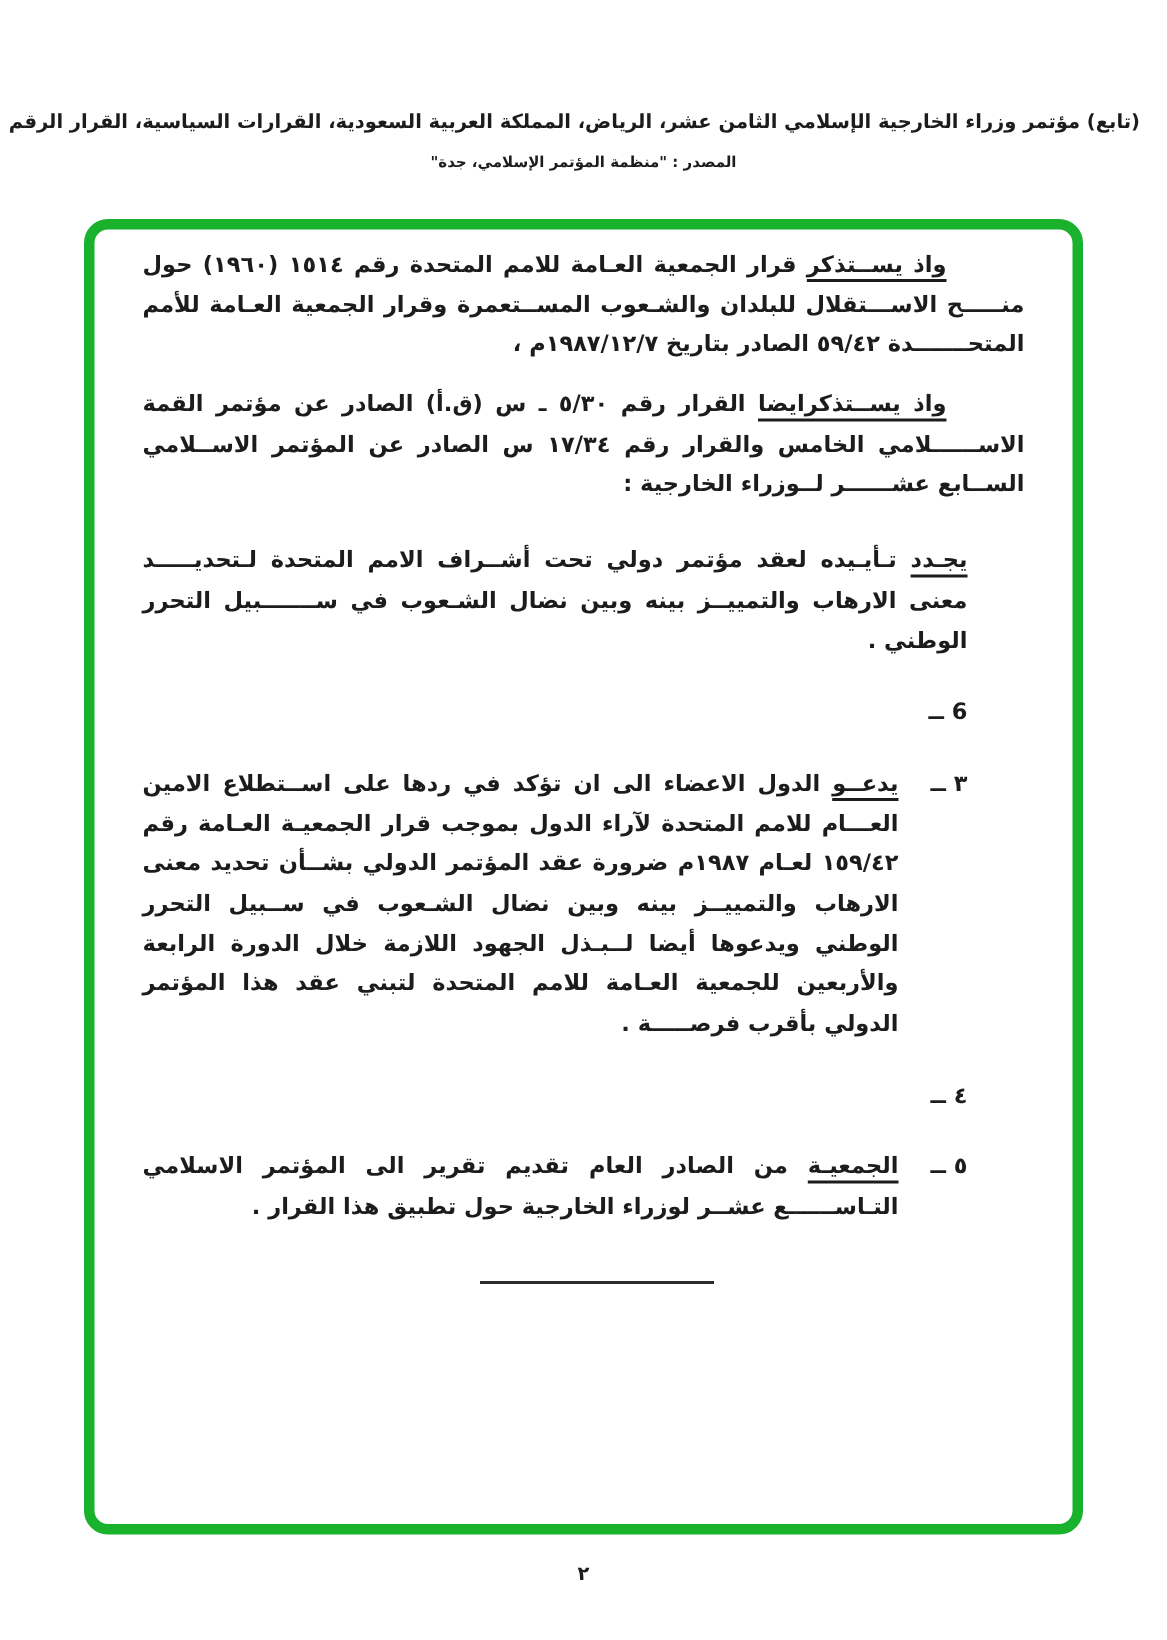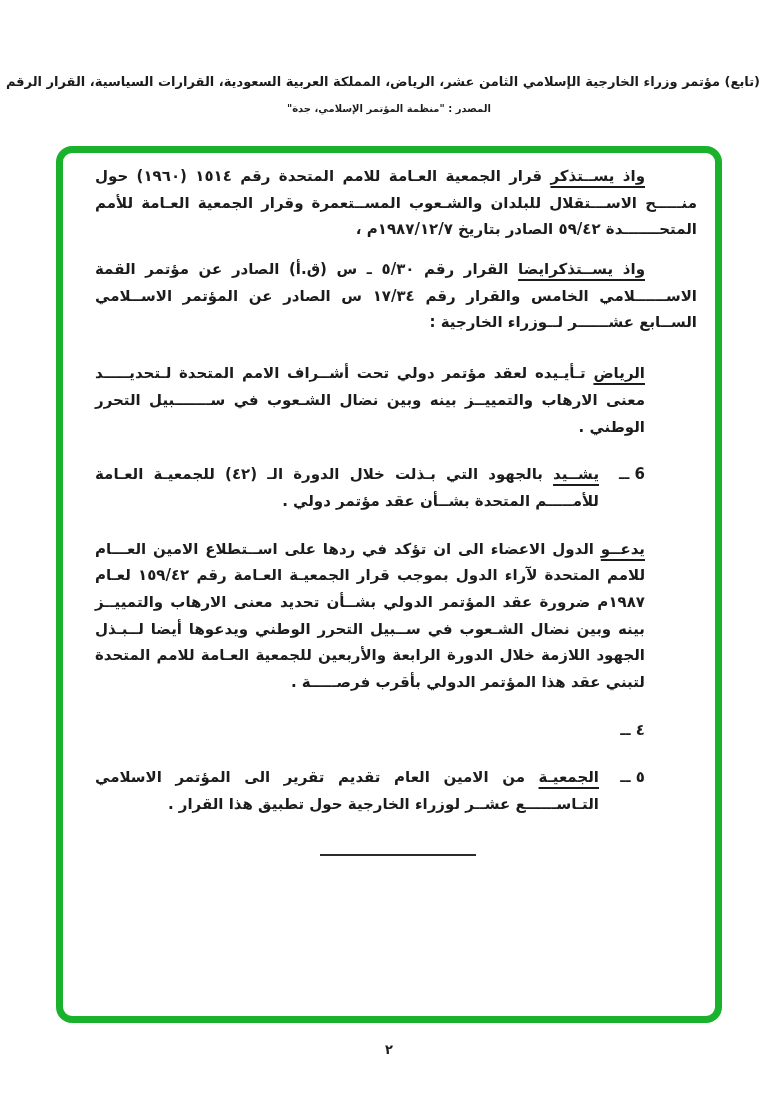--- a/index.html
+++ b/index.html
@@ -51,21 +51,21 @@
     position: absolute;
     top: 163px;
     left: 95px;
     width: 606px;
     direction: rtl;
     font-size: 15px;
     line-height: 1.78;
   }
 
   .para {
-    margin: 0 4px 13px 0;
+    margin: 0 18px 13px 0;
     text-align: justify;
     text-indent: 52px;
   }
 
   .lead {
     text-decoration: underline;
     text-underline-offset: 5px;
     text-decoration-thickness: 1.5px;
   }
 
@@ -114,39 +114,39 @@
 <div class="content">
 
   <p class="para"><span class="lead">واذ يســتذكر</span><span> قرار الجمعية العـامة للامم المتحدة رقم ١٥١٤ (١٩٦٠) حول منـــــح الاســـتقلال للبلدان والشـعوب المســتعمرة وقرار الجمعية العـامة للأمم المتحـــــــدة ٥٩/٤٢ الصادر بتاريخ ١٩٨٧/١٢/٧م ،</span></p>
 
 
   <p class="para"><span class="lead">واذ يســتذكرايضا</span><span> القرار رقم ٥/٣٠ ـ س (ق.أ) الصادر عن مؤتمر القمة الاســــــلامي الخامس والقرار رقم ١٧/٣٤ س الصادر عن المؤتمر الاســلامي الســابع عشــــــر لــوزراء الخارجية :</span></p>
 
   <div class="items">
 
     <div class="item">
-      <div class="item-body"><span class="lead">الرياض</span><span> تـأيـيده لعقد مؤتمر دولي تحت أشــراف الامم المتحدة لـتحديـــــد معنى الارهاب والتمييــز بينه وبين نضال الشـعوب في ســـــــبيل التحرر الوطني .</span></div>
+      <div class="item-body"><span class="lead">يجـدد</span><span> تـأيـيده لعقد مؤتمر دولي تحت أشــراف الامم المتحدة لـتحديـــــد معنى الارهاب والتمييــز بينه وبين نضال الشـعوب في ســـــــبيل التحرر الوطني .</span></div>
     </div>
 
     <div class="item">
       <div class="item-num">6 ــ</div>
-      <div class="item-body"><span class="lead">يشــيد</span><span> بالجهود التي بـذلت خلال الدورة الـ (٤٢) للجمعيـة العـامة للأمـــــم المتحدة بشــأن عقد مؤتمر دولي .</span></div>
     </div>
 
     <div class="item">
+      <div class="item-num">٣ ــ</div>
       <div class="item-body"><span class="lead">يدعــو</span><span> الدول الاعضاء الى ان تؤكد في ردها على اســتطلاع الامين العـــام للامم المتحدة لآراء الدول بموجب قرار الجمعيـة العـامة رقم ١٥٩/٤٢ لعـام ١٩٨٧م ضرورة عقد المؤتمر الدولي بشــأن تحديد معنى الارهاب والتمييــز بينه وبين نضال الشـعوب في ســبيل التحرر الوطني ويدعوها أيضا لــبـذل الجهود اللازمة خلال الدورة الرابعة والأربعين للجمعية العـامة للامم المتحدة لتبني عقد هذا المؤتمر الدولي بأقرب فرصـــــة .</span></div>
     </div>
 
     <div class="item">
       <div class="item-num">٤ ــ</div>
     </div>
 
     <div class="item">
       <div class="item-num">٥ ــ</div>
-      <div class="item-body"><span class="lead">الجمعيـة</span><span> من الامين العام تقديم تقرير الى المؤتمر الاسلامي التـاســــــع عشــر لوزراء الخارجية حول تطبيق هذا القرار .</span></div>
+      <div class="item-body"><span class="lead">الجمعيـة</span><span> من الصادر العام تقديم تقرير الى المؤتمر الاسلامي التـاســــــع عشــر لوزراء الخارجية حول تطبيق هذا القرار .</span></div>
     </div>
 
   </div>
 
   <div class="separator"></div>
 
 </div>
 
 <div class="page-number">٢</div>
 

